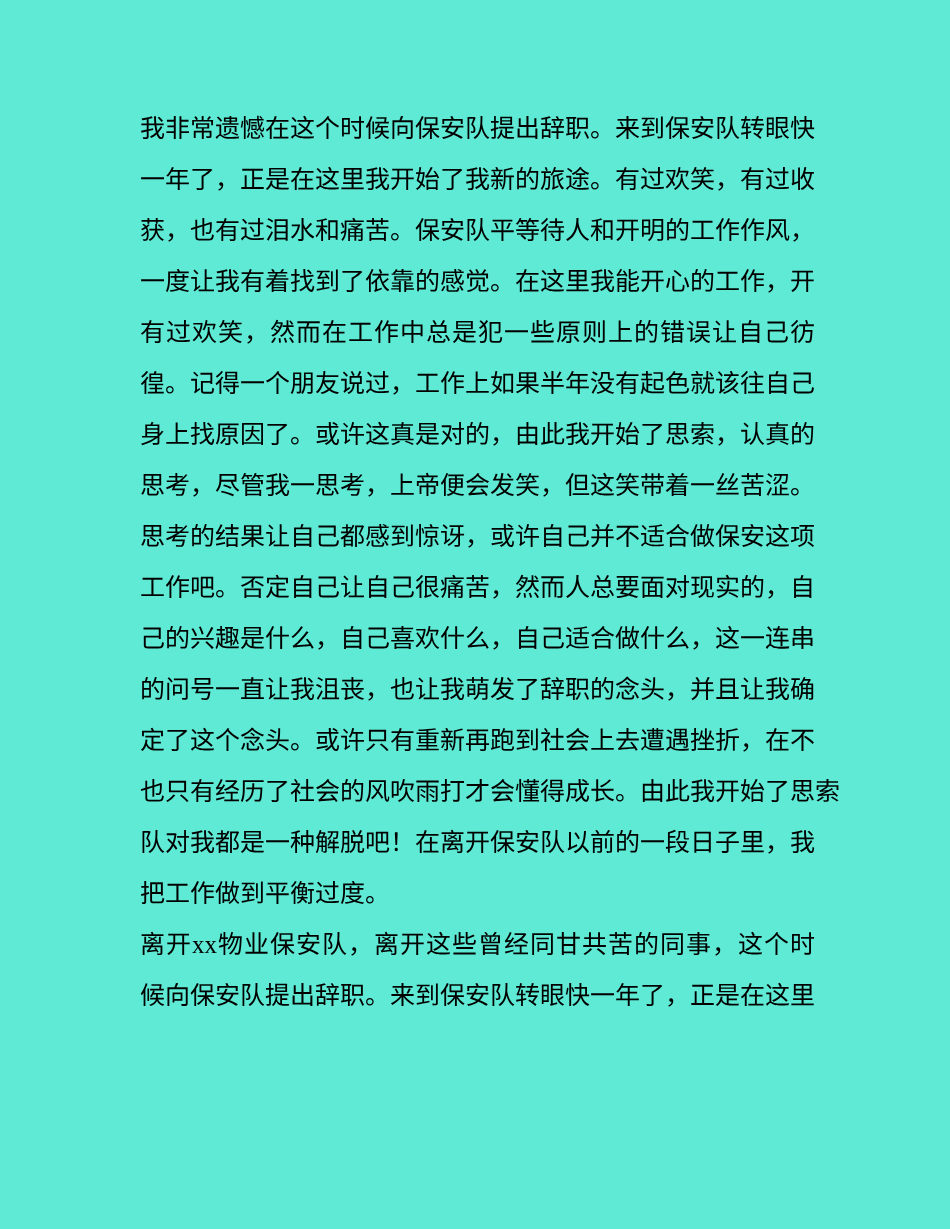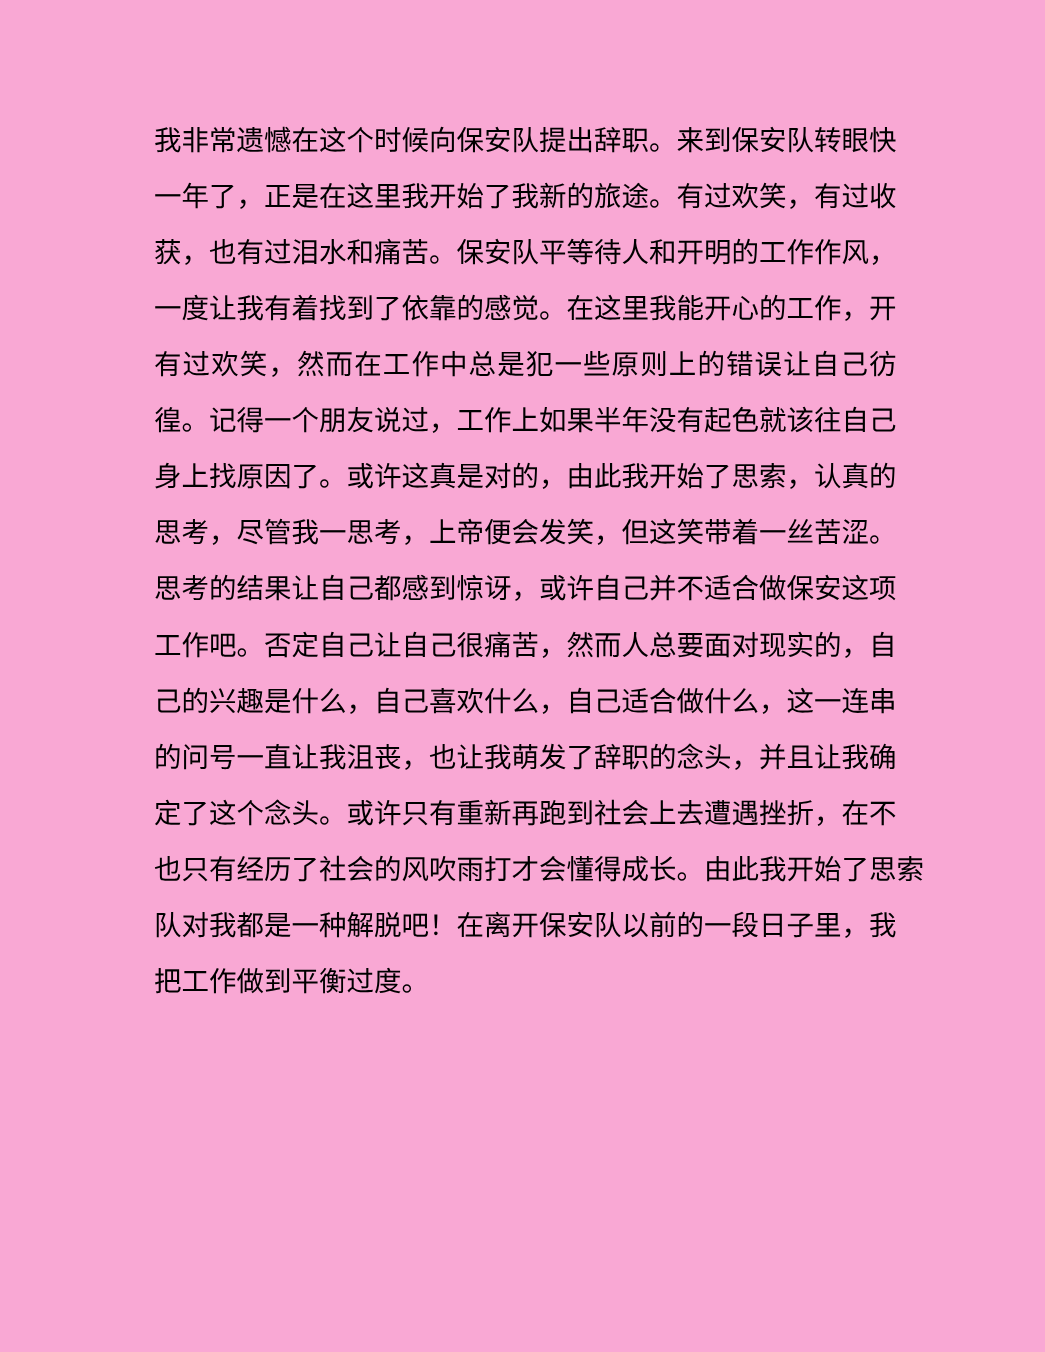--- a/index.html
+++ b/index.html
@@ -10,21 +10,21 @@
     width: 950px;
     height: 1229px;
     background: #ffffff;
     overflow: hidden;
     font-family: "Liberation Serif", "DejaVu Serif", serif;
   }
   .page {
     position: relative;
     width: 950px;
     height: 1229px;
-    background: #f9a8d4;
+    background: #5eead4;
   }
   .doc {
     position: absolute;
     left: 140px;
     top: 103px;
     width: 675px;
     color: #000000;
     font-size: 25px;
   }
   .para {
@@ -64,15 +64,19 @@
       <div class="line">思考的结果让自己都感到惊讶，或许自己并不适合做保安这项</div>
       <div class="line">工作吧。否定自己让自己很痛苦，然而人总要面对现实的，自</div>
       <div class="line">己的兴趣是什么，自己喜欢什么，自己适合做什么，这一连串</div>
       <div class="line">的问号一直让我沮丧，也让我萌发了辞职的念头，并且让我确</div>
       <div class="line">定了这个念头。或许只有重新再跑到社会上去遭遇挫折，在不</div>
       <div class="line">也只有经历了社会的风吹雨打才会懂得成长。由此我开始了思索</div>
       <div class="line">队对我都是一种解脱吧！在离开保安队以前的一段日子里，我</div>
       <div class="line line--para-end">把工作做到平衡过度。</div>
     </div>
 
+    <div class="para">
+      <div class="line">离开xx物业保安队，离开这些曾经同甘共苦的同事，这个时</div>
+      <div class="line">候向保安队提出辞职。来到保安队转眼快一年了，正是在这里</div>
+    </div>
 
   </div>
 </div>
 
 </body></html>

